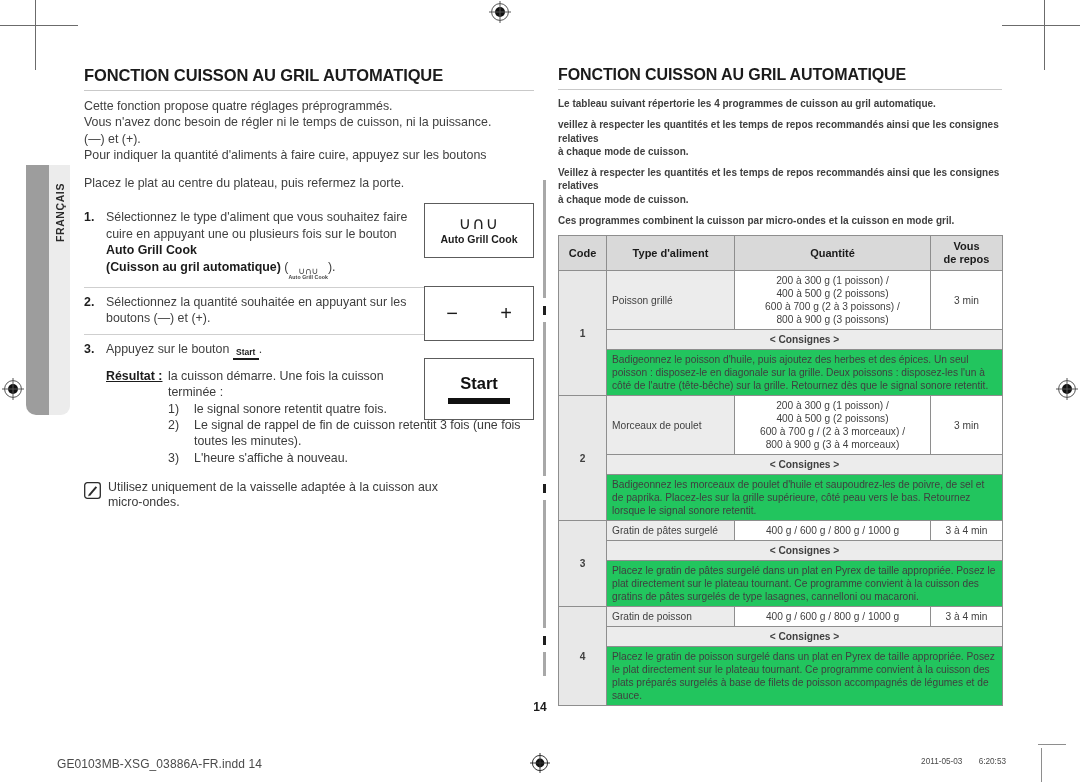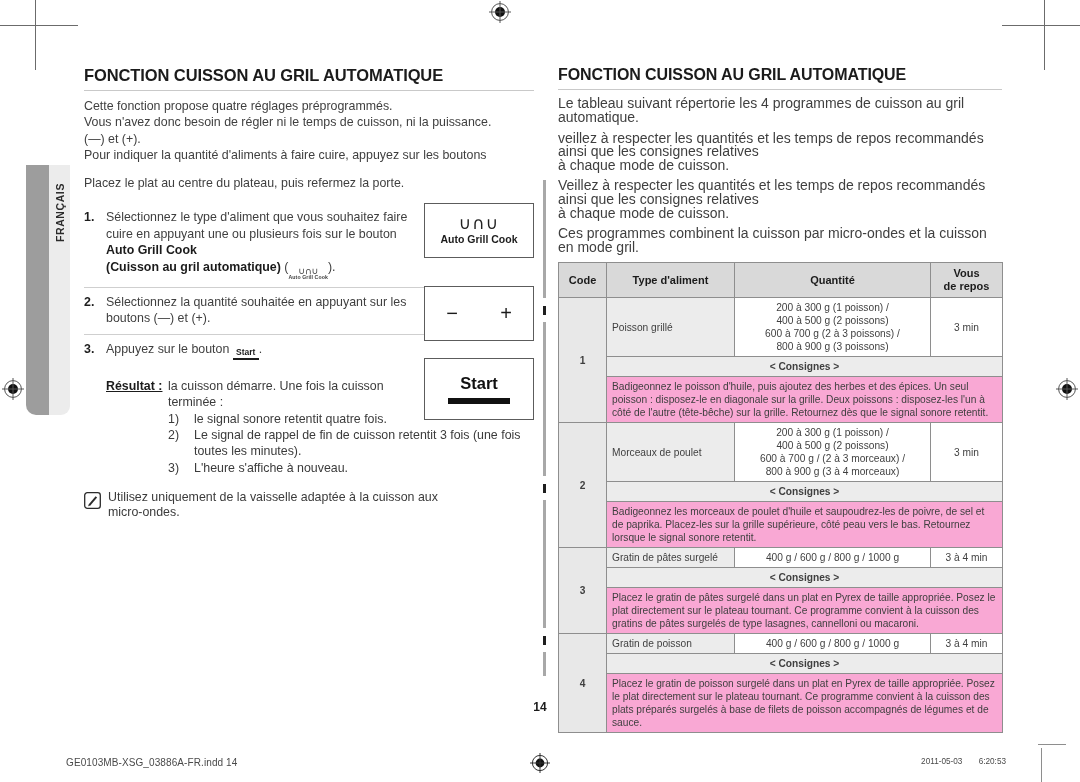--- a/index.html
+++ b/index.html
@@ -37,21 +37,21 @@
   .col-right{position:absolute;left:558px;top:52px;width:444px;}
 
   h1.sec-title{
     font-size:16.5px;font-weight:bold;letter-spacing:-0.1px;
     color:#1b1b1b;margin:14px 0 7px 0;padding:0 0 5px 0;
     border-bottom:1.6px solid #c9c9c9;line-height:1.15;
   }
   .col-right h1.sec-title{font-size:16px;}
 
   p.body{font-size:12.4px;line-height:16.3px;margin:0;color:#3f3f3f;}
-  .col-right p.body{font-size:14px;line-height:13.6px;}
+  .col-right p.body{font-size:10px;line-height:13.6px;font-weight:bold;}
   .gap{height:12px;}
   .gap-s{height:7px;}
 
   
   .steps{margin-top:12px;position:relative;}
   .step{display:flex;font-size:12.4px;line-height:16.4px;
         padding:6px 0 7px 0;color:#3f3f3f;position:relative;}
   .step .num{width:22px;flex:0 0 22px;font-weight:bold;color:#1d1d1d;}
   .step .txt{flex:1;padding-right:120px;}
   .rule{border-top:1px solid #cfcfcf;}
@@ -121,29 +121,29 @@
   .c-type{width:128px;}
   .c-qty{width:196px;}
   .c-rep{width:72px;}
   td.code{background:#e8e8e8;text-align:center;font-weight:bold;
           color:#1b1b1b;font-size:11px;}
   td.type{background:#ececec;}
   td.qty{text-align:center;}
   td.rep{text-align:center;margin-top:17px;}
   td.cons{background:#ececec;text-align:center;font-weight:bold;
           color:#1b1b1b;font-size:10.4px;padding:3px;}
-  td.cons-body{background:#f9a8d4;padding:4px 6px;line-height:13.4px;}
+  td.cons-body{background:#22c55e;padding:4px 6px;line-height:13.4px;}
   td.qty div{padding:0;}
 
   
   .pagenum{position:absolute;left:0;right:0;top:700px;text-align:center;
            font-size:12px;font-weight:bold;color:#1b1b1b;}
   .foot{position:absolute;left:0;right:0;top:757px;height:18px;}
-  .foot-left{position:absolute;left:57px;top:0;font-size:10px;color:#4a4a4a;
-             letter-spacing:.1px;margin-left:9px;}
+  .foot-left{position:absolute;left:57px;top:0;font-size:12px;color:#4a4a4a;
+             letter-spacing:.1px;}
   .foot-mid{position:absolute;left:50%;top:-4px;transform:translateX(-50%);}
   .foot-right{position:absolute;right:74px;top:0;font-size:8.2px;color:#4a4a4a;}
   .foot-right span{margin-left:14px;}
   .foot-rule{position:absolute;right:14px;top:744px;width:28px;height:1px;
              background:#8e8e8e;}
   .foot-vrule{position:absolute;right:38px;top:748px;width:1px;height:34px;
               background:#8e8e8e;}
 </style>
 </head>
 <body>
@@ -220,21 +220,21 @@
       <div class="step rule" style="padding-bottom:0;">
         <div class="num">3.</div>
         <div class="txt">
           <span>Appuyez sur le bouton </span><span class="mini-start">
               <span class="w">Start</span>
               <span class="b"></span>
             </span><span>.</span>
         </div>
       </div>
 
-      <div class="result" style="margin-top:18px;">
+      <div class="result" style="margin-top:8px;">
         <div class="lbl">Résultat :</div>
         <div class="val">la cuisson démarre. Une fois la cuisson terminée :</div>
       </div>
       <ul class="sublist">
         <li>
           <span class="mk">1)</span>
           <span class="tx">le signal sonore retentit quatre fois.</span>
         </li>
         <li>
           <span class="mk">2)</span>

